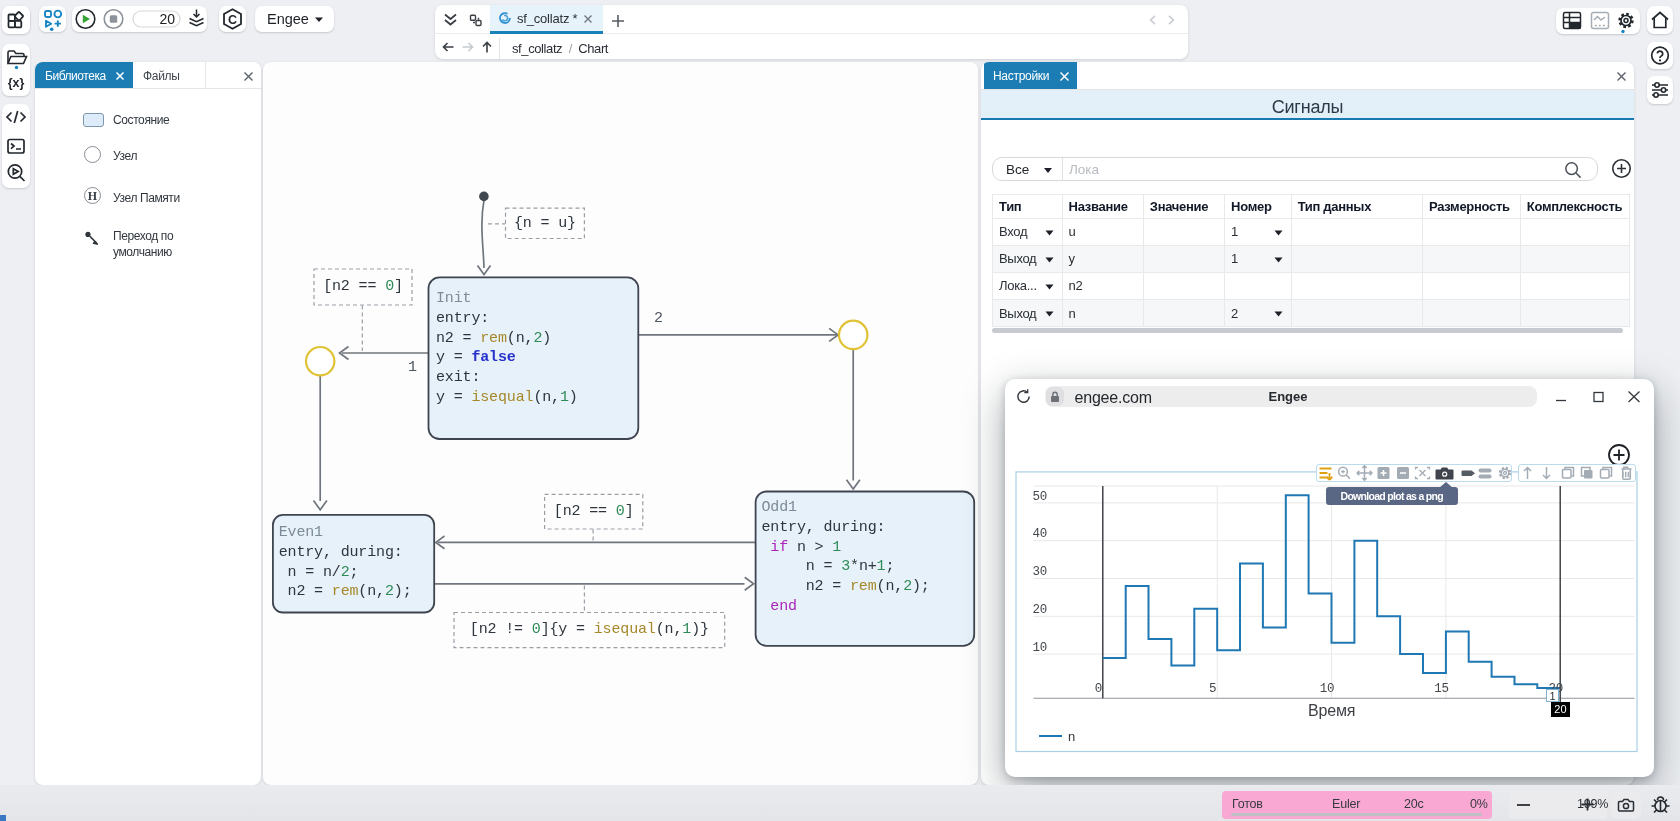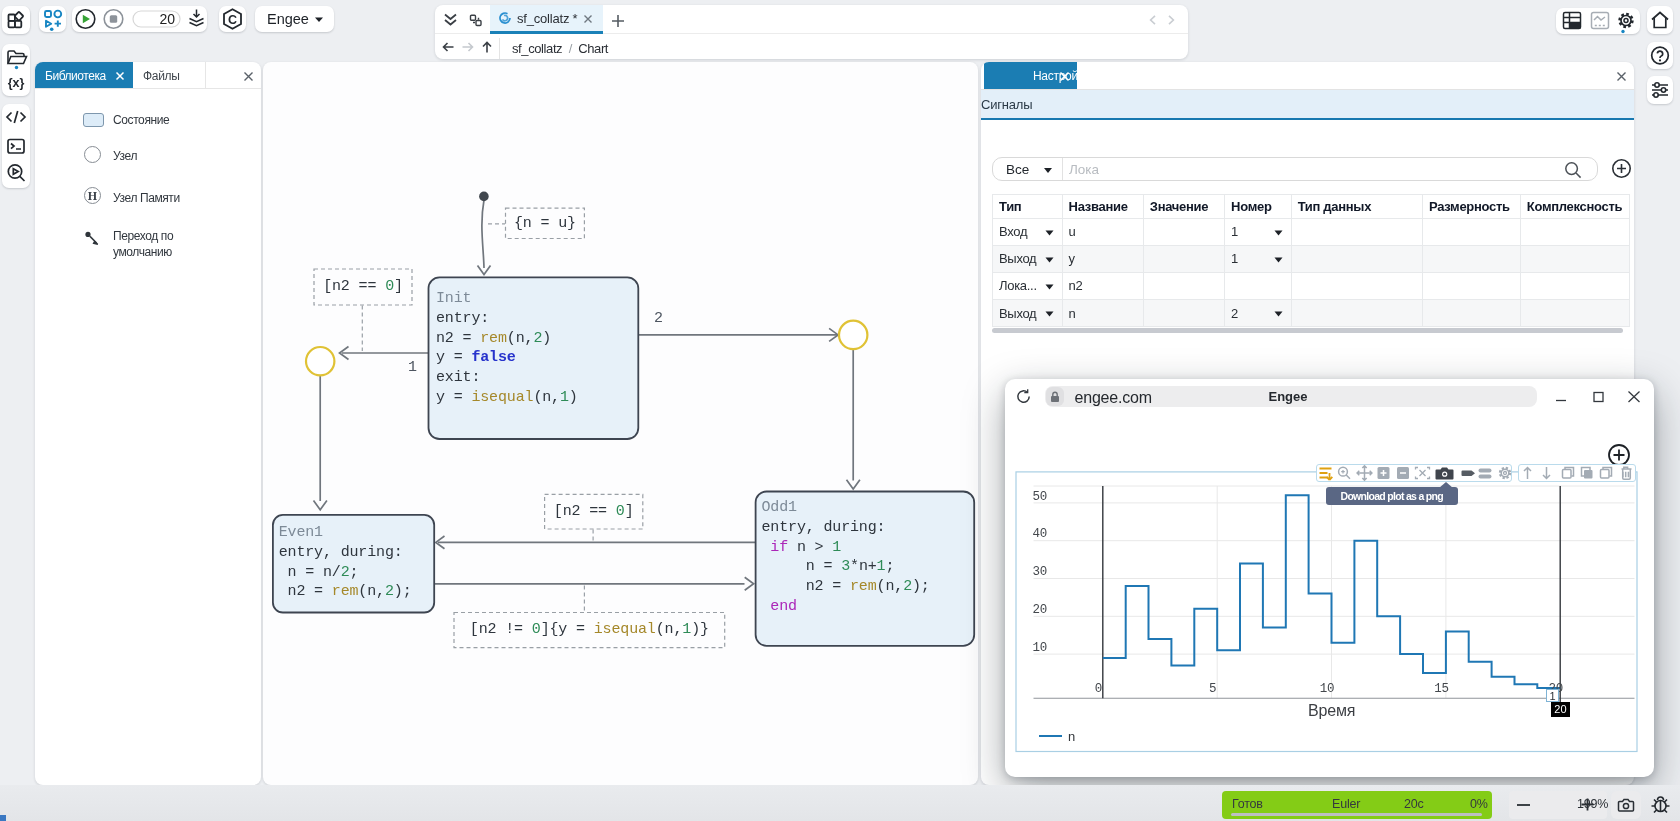--- a/index.html
+++ b/index.html
@@ -325,31 +325,31 @@
   .code b, .lbl b { color:#a5882a; font-weight:normal; }
   .code i, .lbl i { color:#2e8b57; font-style:normal; }
   .code u { color:#2733cc; font-weight:bold; text-decoration:none; }
   .code k { color:#ab26b8; }
   .lbl { font-size:15px; letter-spacing:-0.15px; color:#2e353d; }
 </style>
 
 <div class="panel" id="settings" style="left:981px;top:62px;width:653px;height:723px;">
   <div class="abs" style="left:0;top:0;width:653px;height:28px;border-bottom:1px solid #e3e3e3;border-radius:8px 8px 0 0;overflow:hidden;">
     <div class="abs" style="left:3px;top:0;width:93px;height:28px;background:#1b7db3;color:#fff;">
-      <span class="abs" style="left:9px;top:7px;font-size:12px;letter-spacing:-0.3px;margin-left:40px;">Настройки</span>
+      <span class="abs" style="left:9px;top:7px;font-size:12px;letter-spacing:-0.3px;">Настройки</span>
       <svg class="abs" style="left:75px;top:9px;" width="11" height="11" viewBox="0 0 11 11">
           <path d="M1.5 1.5 L9.5 9.5 M9.5 1.5 L1.5 9.5" stroke="#fff" stroke-width="1.5"></path>
         </svg>
     </div>
     <svg class="abs" style="left:635px;top:9px;" width="11" height="11" viewBox="0 0 11 11">
         <path d="M1.5 1.5 L9.5 9.5 M9.5 1.5 L1.5 9.5" stroke="#5a6169" stroke-width="1.4"></path>
       </svg>
   </div>
   <div class="abs" style="left:0;top:28px;width:653px;height:30px;background:#e3eff9;border-bottom:2.5px solid #1878b0;">
-    <div class="abs" style="left:0;top:7px;width:653px;text-align:left;font-size:13px;letter-spacing:-0.2px;color:#2b3a47;">Сигналы</div>
+    <div class="abs" style="left:0;top:7px;width:653px;text-align:center;font-size:18px;letter-spacing:-0.2px;color:#2b3a47;">Сигналы</div>
   </div>
 
   <div class="abs" style="left:11px;top:95px;width:606px;height:24px;border:1px solid #d9d9d9;border-radius:10px;">
     <span class="abs" style="left:13px;top:4px;font-size:13.5px;color:#23282e;">Все</span>
     <svg class="abs" style="left:50px;top:9px;" width="10" height="7" viewBox="0 0 10 7">
         <path d="M1 1 L5 6 L9 1 Z" fill="#1d2127"></path>
       </svg>
     <div class="abs" style="left:69px;top:0;width:1px;height:22px;background:#e2e2e2;"></div>
     <span class="abs" style="left:76px;top:4px;font-size:13.5px;color:#b8bcc1;">Лока</span>
     <svg class="abs" style="left:570px;top:2px;" width="20" height="20" viewBox="0 0 20 20">
@@ -589,21 +589,21 @@
     </svg>
   <div class="abs" style="left:320.6px;top:107.7px;width:132.3px;height:18.3px;background:#5a6784;border-radius:3px;color:#fff;font-size:10.5px;font-weight:bold;letter-spacing:-0.7px;text-align:center;line-height:18.3px;">Download plot as a png</div>
 </div>
 <style>
   .tick { font-size:12.5px; color:#44484d; letter-spacing:-0.3px; }
 </style>
 
 <div id="statusbar">
   <div class="abs" style="left:0;top:785px;width:1680px;height:36px;background:linear-gradient(#e9ebee,#e3e5e8);"></div>
   <div class="abs" style="left:0;top:815px;width:6px;height:6px;background:#3b78c2;"></div>
-  <div class="abs" style="left:1222px;top:791px;width:270px;height:28px;background:#84cc16;border-radius:4px;font-size:12.5px;letter-spacing:-0.2px;color:#35393e;">
+  <div class="abs" style="left:1222px;top:791px;width:270px;height:28px;background:#f9a8d4;border-radius:4px;font-size:12.5px;letter-spacing:-0.2px;color:#35393e;">
     <span class="abs" style="left:10px;top:6px;">Готов</span>
     <span class="abs" style="left:110px;top:6px;">Euler</span>
     <span class="abs" style="left:182px;top:6px;">20c</span>
     <span class="abs" style="left:248px;top:6px;">0%</span>
     <div class="abs" style="left:9px;top:22px;width:251px;height:2.5px;background:#bdbfc3;border-radius:2px;"></div>
   </div>
   <div class="abs" style="left:1509px;top:791px;width:98px;height:28px;background:#ebebed;border-radius:4px;font-size:12.5px;letter-spacing:-0.2px;color:#2a2f35;">
     <svg class="abs" style="left:8px;top:13px;" width="13" height="2" viewBox="0 0 13 2">
         <path d="M0 1 H13" stroke="#2a2f35" stroke-width="1.8"></path>
       </svg>

